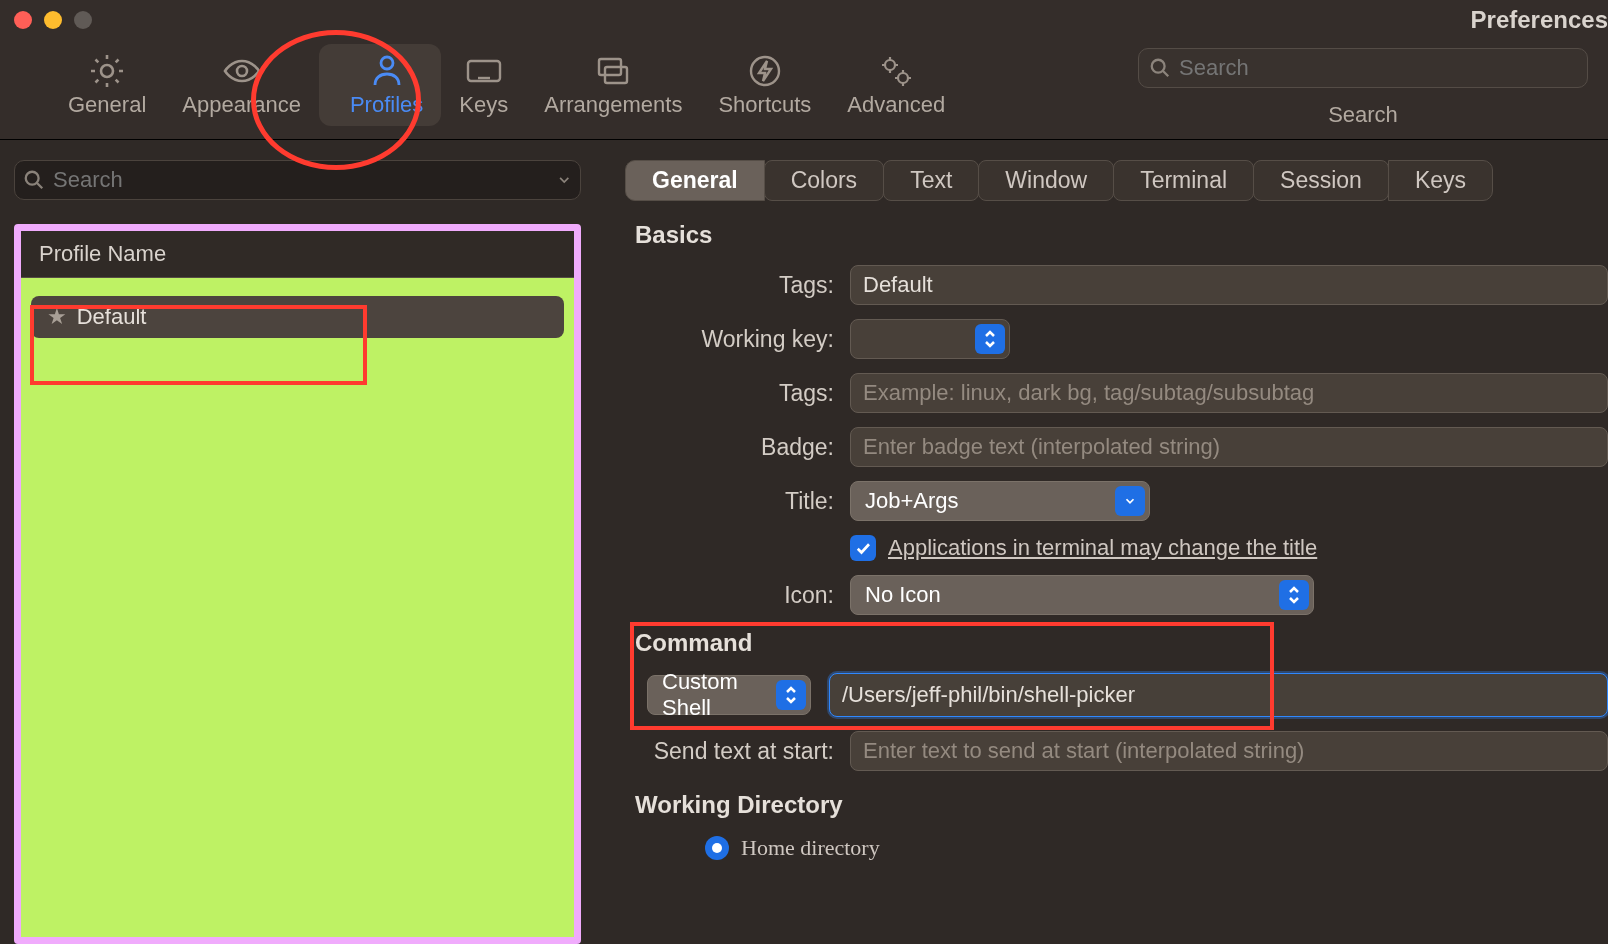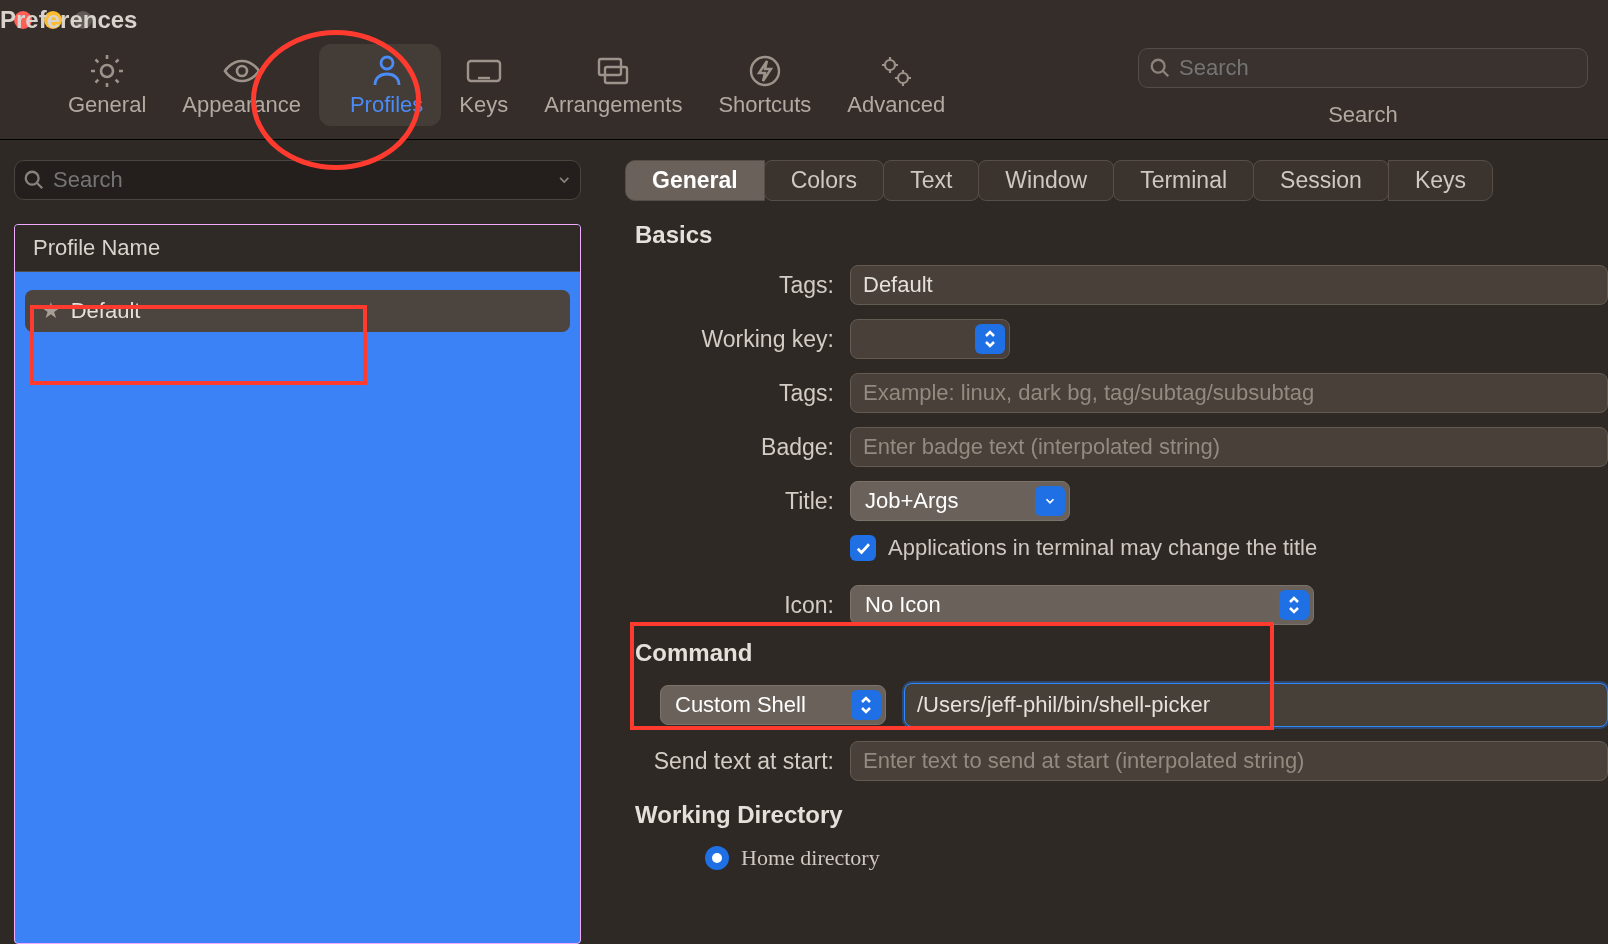--- a/index.html
+++ b/index.html
@@ -19,21 +19,21 @@
     padding-left: 14px;
     position: relative;
     background: #342d2a;
   }
   .traffic { display: flex; gap: 12px; }
   .tl { width: 18px; height: 18px; border-radius: 50%; }
   .tl.red { background: #ff5f57; }
   .tl.yellow { background: #febc2e; }
   .tl.green { background: #605a56; }
   .titlebar .title {
-    position: absolute; left: 0; right: 0; text-align: left;
+    position: absolute; left: 0; right: 0; text-align: right;
     font-weight: 700; color: #d9d3cd; font-size: 24px;
   }
   .toolbar {
     height: 100px;
     background: #342d2a;
     display: flex; align-items: flex-start;
     padding: 4px 16px 0 50px;
     border-bottom: 1px solid #000;
     position: relative;
   }
@@ -75,22 +75,22 @@
     height: 40px; display:flex; align-items:center;
     padding: 0 8px; color: #8a827a; font-size:22px;
     border: 1px solid #4b433d;
   }
   .sidebar-search input {
     background: transparent; border: none; outline: none;
     color:#cfc7c1; font-size:22px; width:100%;
   }
   .profile-panel {
     margin-top: 24px; flex:1;
-    border: 1px solid #f0abfc; border-radius: 4px;
-    background: #3b82f6; overflow:hidden;
+    border: 7px solid #f0abfc; border-radius: 4px;
+    background: #bef264; overflow:hidden;
   }
   .profile-header {
     padding: 10px 18px; font-size:22px; color:#d9d3cd; font-weight:500;
     border-bottom: 1px solid #554c45; background:#302a26;
   }
   .profile-row {
     display:flex; align-items:center; gap:10px; padding: 8px 16px;
     margin: 18px 10px; border-radius: 8px;
     background:#4c443e; color:#e6e0da; font-size:22px;
   }
@@ -135,21 +135,21 @@
   }
   .shortkey {
     width:160px; height:40px; background:#484039; border:1px solid #635a52;
     border-radius:8px; position:relative;
   }
   .shortkey .chev {
     position:absolute; right:4px; top:4px; bottom:4px; width:30px;
     background:#1f6fe5; border-radius:6px;
     display:flex; align-items:center; justify-content:center;
   }
-  .checkbox-row { display:flex; align-items:center; gap:12px; margin-left:215px; margin-bottom:24px;}
+  .checkbox-row { display:flex; align-items:center; gap:12px; margin-left:215px; margin-bottom:14px;text-decoration:underline;}
   .checkbox { width:26px; height:26px; background:#1f6fe5; border-radius:6px; display:flex; align-items:center; justify-content:center;}
   .radio-row { display:flex; align-items:center; gap:12px; margin-left:70px; margin-bottom:10px;font-family:Liberation Serif, serif;}
   .radio { width:24px; height:24px; border-radius:50%; background:#1f6fe5; display:flex; align-items:center; justify-content:center;}
   .radio .dot{ width:10px;height:10px;border-radius:50%;background:#fff;}
   .command-highlight { position:relative; margin-top:8px;}
   .command-input {
     flex:1; height:44px; background:#474039; border:1px solid #2f88ff;
     box-shadow:0 0 0 2px #2f88ff55; border-radius:8px; padding:0 12px;
     display:flex;align-items:center;color:#e6e0da;font-size:22px;
   }
@@ -319,21 +319,21 @@
 
     <div class="form-row">
       <div class="form-label">Badge:</div>
       <div class="field-text">
           <input placeholder="Enter badge text (interpolated string)" style="">
         </div>
     </div>
 
     <div class="form-row">
       <div class="form-label">Title:</div>
-      <div class="select" style="width:220px">
+      <div class="select" style="width:300px">
         <span>Job+Args</span>
         <div class="chev">
           <svg width="14" height="14" viewBox="0 0 24 24" fill="none" stroke="#fff" stroke-width="3">
               <path d="M6 9l6 6 6-6"></path>
             </svg>
         </div>
       </div>
     </div>
 
     <div class="checkbox-row">
@@ -353,21 +353,21 @@
           <svg class="svg-stepper" viewBox="0 0 16 22" fill="none" stroke="#fff" stroke-width="2.5">
               <path d="M4 8l4-4 4 4M4 14l4 4 4-4"></path>
             </svg>
         </div>
       </div>
     </div>
 
     <div class="section-title command-highlight">Command</div>
 
     <div class="form-row" style="margin-left:-0px;">
-      <div class="select" style="width:226px; margin-left:25px;">
+      <div class="select" style="width:164px; margin-left:12px;">
         <span>Custom Shell</span>
         <div class="chev">
           <svg class="svg-stepper" viewBox="0 0 16 22" fill="none" stroke="#fff" stroke-width="2.5">
               <path d="M4 8l4-4 4 4M4 14l4 4 4-4"></path>
             </svg>
         </div>
       </div>
       <div style="width:18px"></div>
       <div class="command-input">
         <input style="border: none; background: transparent; width: 100%; outline: none; color: rgb(230, 224, 218); font-size: 22px;" value="/Users/jeff-phil/bin/shell-picker">

